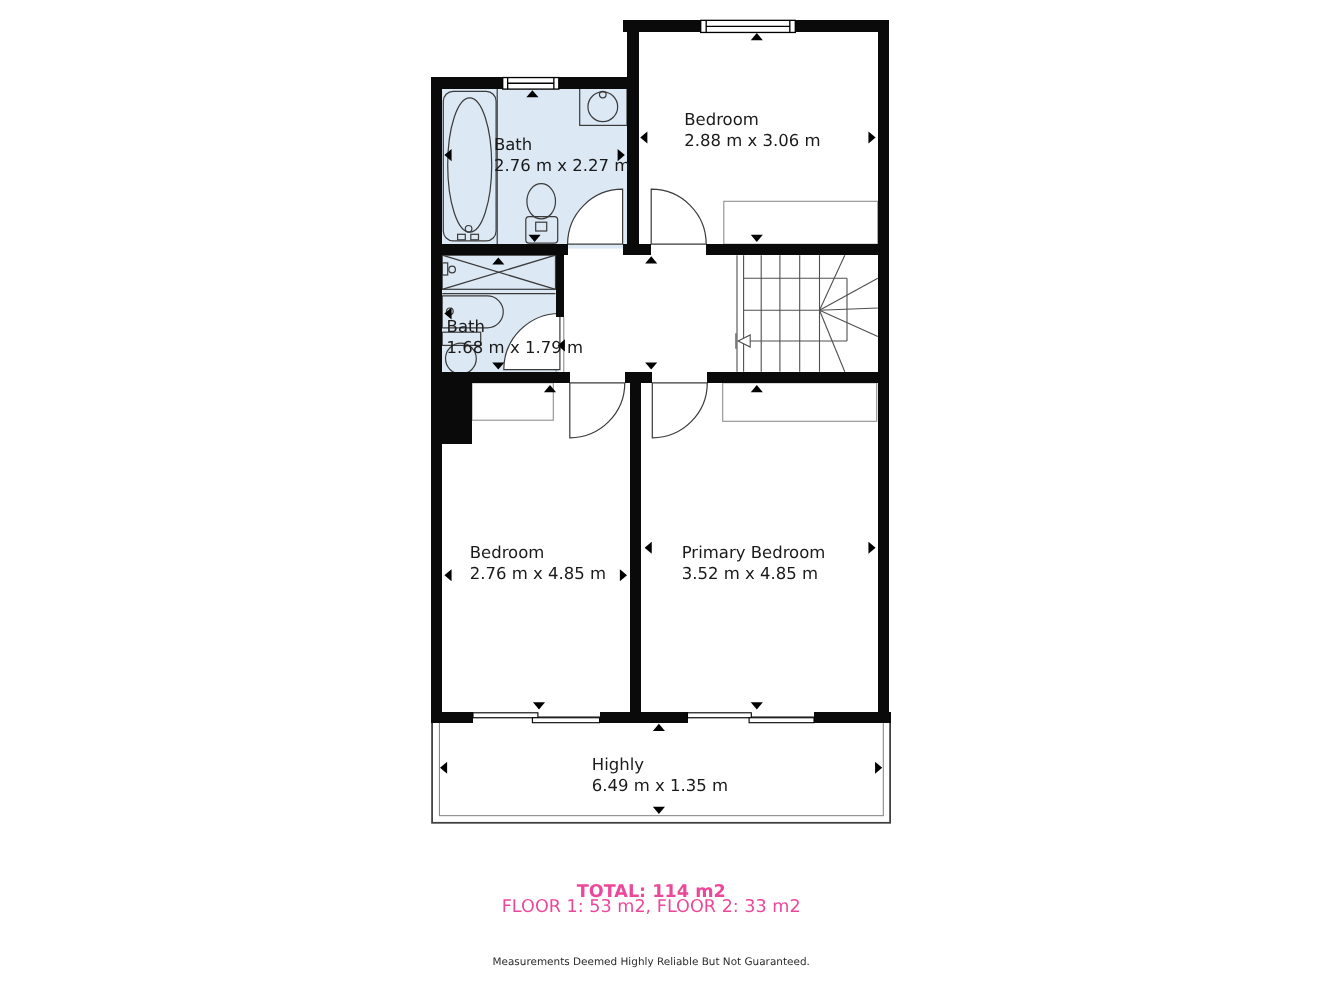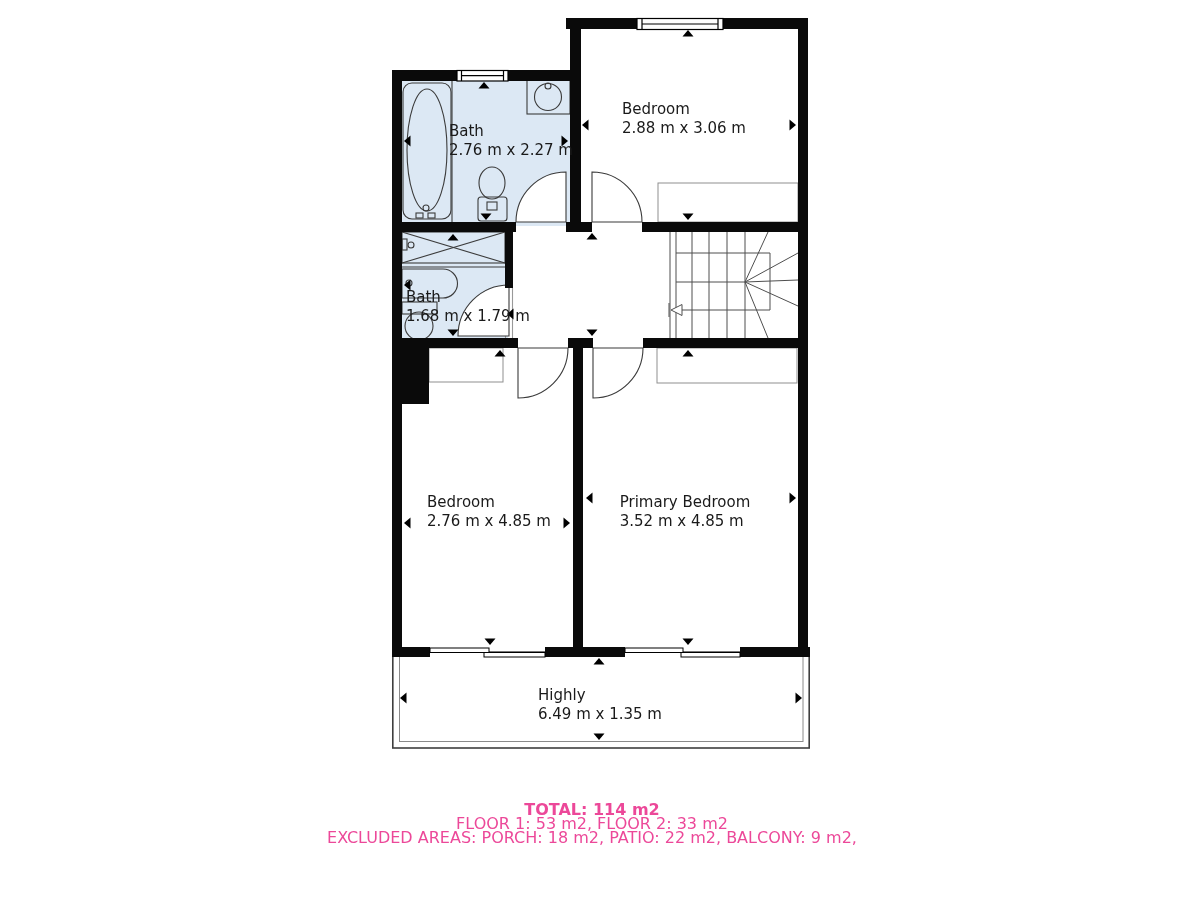--- a/index.html
+++ b/index.html
@@ -205,15 +205,15 @@
     <div>Primary Bedroom</div>
     <div>3.52 m x 4.85 m</div>
   </div>
   <div class="room-label" style="left:600px;top:705px">
     <div>Highly</div>
     <div>6.49 m x 1.35 m</div>
   </div>
 
   <div class="f-line f-total" style="top:803px">TOTAL: 114 m2</div>
   <div class="f-line" style="top:816.5px">FLOOR 1: 53 m2, FLOOR 2: 33 m2</div>
-  <div class="f-line" style="top:831px">EXCLUDED AREAS: PORCH: 18 m2, PATIO: 22 m2, BALCONY: 9 m2,</div>
+  <div class="f-line f-disclaimer" style="top:868px">Measurements Deemed Highly Reliable But Not Guaranteed.</div>
 
 </div>
 
 </body></html>

